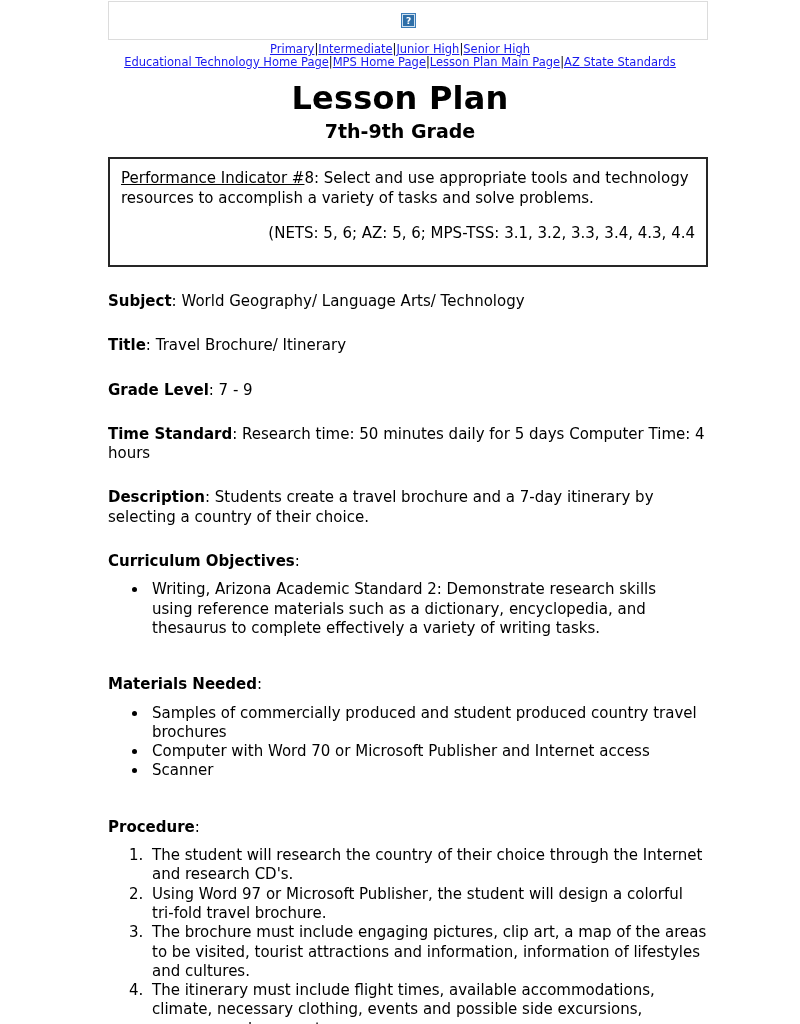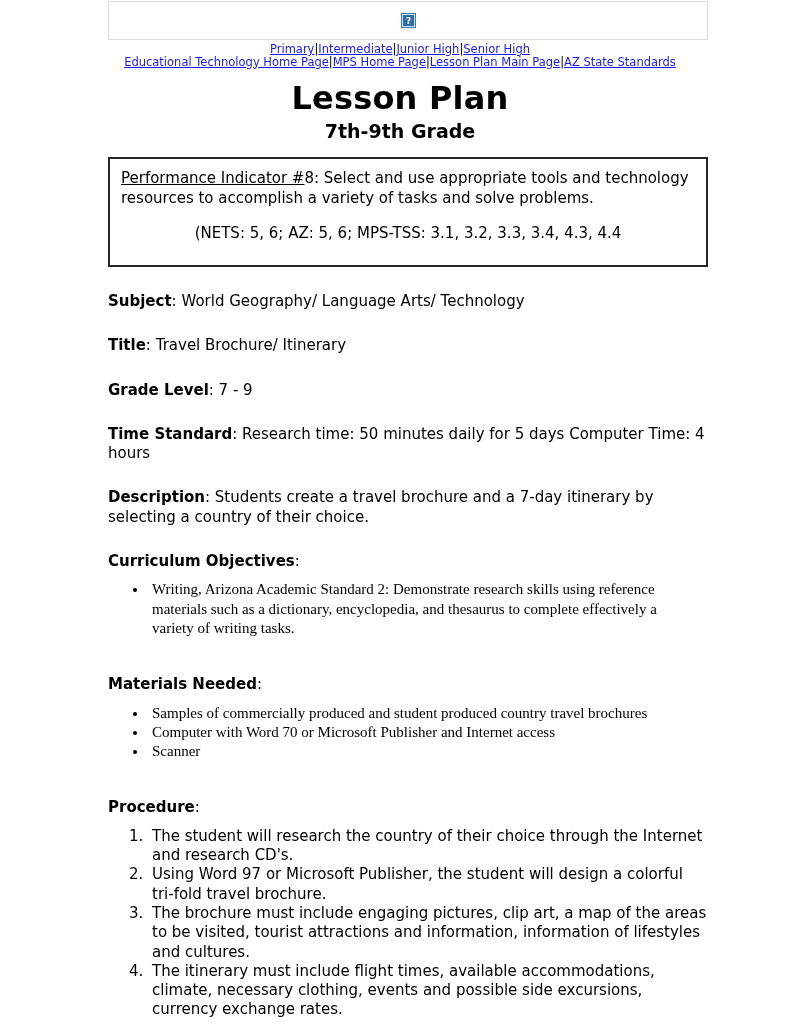--- a/index.html
+++ b/index.html
@@ -77,21 +77,21 @@
     box-sizing: border-box;
     padding: 10px 11px 22px 11px;
   }
   .pi-text {
     font-size: 15px;
     line-height: 19.4px;
     margin: 0;
   }
   .pi-text .u { text-decoration: underline; }
   .pi-nets {
-    text-align: center;
+    text-align: right;
     font-size: 15px;
     line-height: 19px;
     margin: 16px 0 0 0;
   }
 
   
   .content {
     margin: 0 92px 0 108px;
   }
   p.field {
@@ -104,21 +104,20 @@
     font-size: 15px;
     line-height: 19.3px;
     margin: 25px 0 0 0;
   }
   p.section-head .lbl { font-weight: bold; }
 
   ul.bullets {
     margin: 9px 8px 0 0;
     padding-left: 40px;
     list-style-type: disc;
-    font-family: Liberation Serif, serif;
   }
   ul.bullets li {
     font-size: 15px;
     line-height: 19.3px;
     margin: 0;
     padding-left: 4px;
   }
   ol.steps {
     margin: 9px 0 0 0;
     padding-left: 40px;

